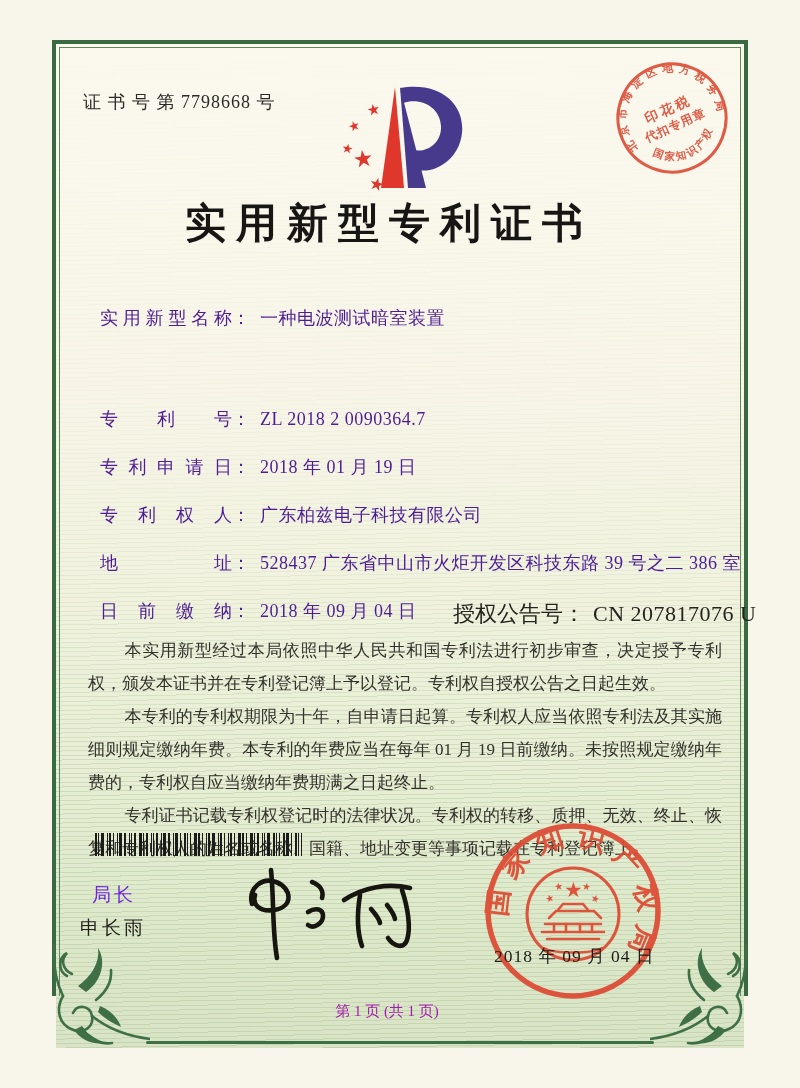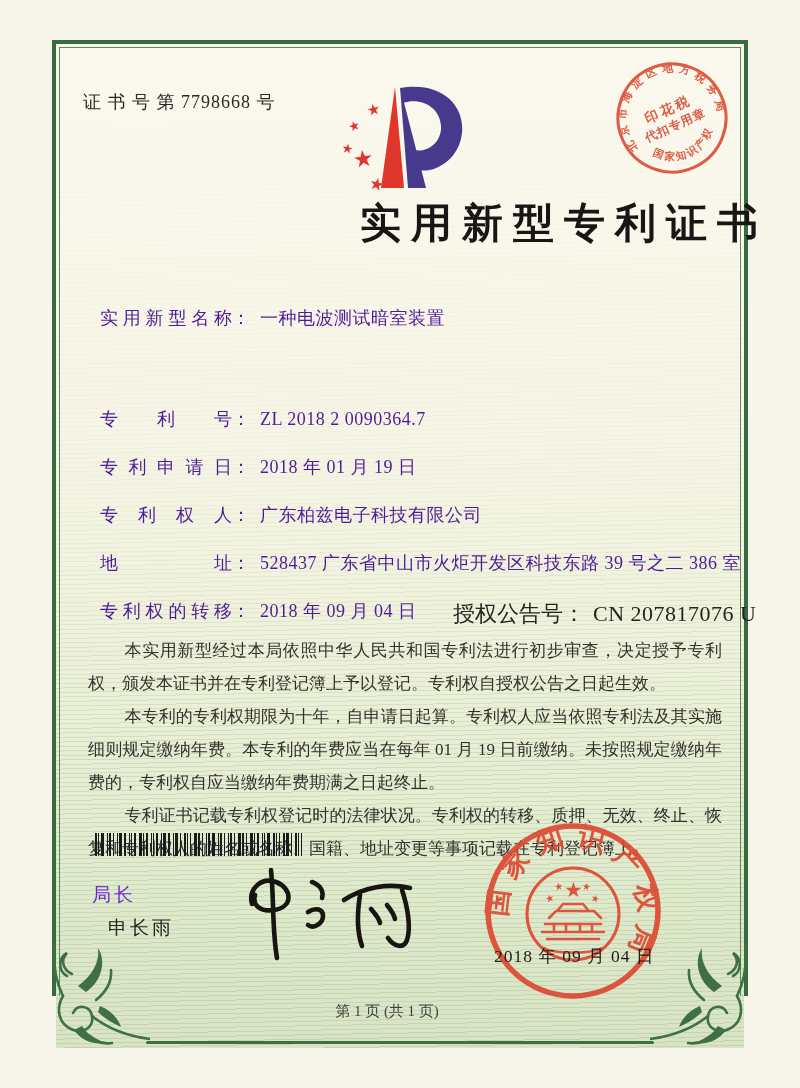--- a/index.html
+++ b/index.html
@@ -32,21 +32,21 @@
   }
   .bottom-line{position:absolute;left:146px;top:1041px;width:508px;height:3px;background:#3e6f45;border-radius:2px;}
   .ornament{position:absolute;width:102px;height:104px;}
   .ornament.left{left:48px;top:944px;}
   .ornament.right{left:650px;top:944px;transform:scaleX(-1);}
   
   .cert-no{position:absolute;left:83px;top:90px;font-size:18px;letter-spacing:1px;color:#2b2a26;}
   .logo{position:absolute;left:328px;top:84px;width:144px;height:118px;}
   .tax-stamp{position:absolute;left:612px;top:58px;width:120px;height:120px;opacity:.92;}
   .title{
-    position:absolute;left:0;top:196px;width:768px;text-align:right;
+    position:absolute;left:0;top:196px;width:768px;text-align:center;
     font-size:41px;font-weight:bold;letter-spacing:10px;text-indent:10px;color:#171614;
   }
   
   .field-row{position:absolute;left:100px;font-size:18px;white-space:nowrap;color:#4c1d95;}
   .flabel{display:inline-block;width:132px;text-align:justify;text-align-last:justify;vertical-align:bottom;}
   .colon{margin-right:10px;}
   .fvalue{letter-spacing:.5px;}
   .row1{top:306px;}.row2{top:357px;}.row3{top:407px;}.row4{top:455px;}
   .row5{top:503px;}.row6{top:551px;}.row7{top:599px;}
   .grant-no{position:absolute;left:453px;top:599px;font-size:22px;white-space:nowrap;}
@@ -54,25 +54,25 @@
   
   .body-text{
     position:absolute;left:88px;top:634px;width:634px;
     font-size:17px;line-height:33px;text-align:justify;color:#33312c;
   }
   .body-text p{margin:0;text-indent:2.15em;}
   
   .barcode{position:absolute;left:95px;top:833px;width:212px;height:23px;}
   .barcode svg{width:100%;height:100%;}
   .signer-title{position:absolute;left:92px;top:882px;font-size:19px;letter-spacing:3px;color:#6d28d9;}
-  .signer-name{position:absolute;left:108px;top:915px;font-size:19px;letter-spacing:3px;color:#22211d;}
+  .signer-name{position:absolute;left:80px;top:915px;font-size:19px;letter-spacing:3px;color:#22211d;}
   .signature{position:absolute;left:212px;top:848px;width:220px;height:118px;}
   .big-seal{position:absolute;left:482px;top:820px;width:182px;height:182px;opacity:.93;}
   .seal-date{position:absolute;left:494px;top:944px;font-size:17.5px;letter-spacing:1px;color:#1d1c18;}
-  .footer{position:absolute;left:57px;top:1002px;width:660px;text-align:center;font-size:15px;color:#404040;}
+  .footer{position:absolute;left:57px;top:1002px;width:660px;text-align:center;font-size:15px;color:#a21caf;}
 </style>
 </head>
 <body>
 
 <div class="page">
 
   <div class="inner-bg">
     <div class="guilloche"></div>
   </div>
 
@@ -156,21 +156,21 @@
   <div class="field-row row4">
     <span class="flabel">专利申请日</span><span class="colon">：</span><span class="fvalue">2018 年 01 月 19 日</span>
   </div>
   <div class="field-row row5">
     <span class="flabel">专利权人</span><span class="colon">：</span><span class="fvalue">广东柏兹电子科技有限公司</span>
   </div>
   <div class="field-row row6">
     <span class="flabel">地址</span><span class="colon">：</span><span class="fvalue">528437 广东省中山市火炬开发区科技东路 39 号之二 386 室</span>
   </div>
   <div class="field-row row7">
-    <span class="flabel">专利权的转移</span><span class="colon">：</span><span class="fvalue">2018 年 09 月 04 日</span>
+    <span class="flabel">日前缴纳</span><span class="colon">：</span><span class="fvalue">2018 年 09 月 04 日</span>
   </div>
   <div class="grant-no">
     <span class="gl"><span>授权公告号</span><span>：</span></span><span class="fvalue">CN 207817076 U</span>
   </div>
 
   <div class="body-text">
     <p>本实用新型经过本局依照中华人民共和国专利法进行初步审查，决定授予专利权，颁发本证书并在专利登记簿上予以登记。专利权自授权公告之日起生效。</p>
     <p>本专利的专利权期限为十年，自申请日起算。专利权人应当依照专利法及其实施细则规定缴纳年费。本专利的年费应当在每年 01 月 19 日前缴纳。未按照规定缴纳年费的，专利权自应当缴纳年费期满之日起终止。</p>
     <p>专利证书记载专利权登记时的法律状况。专利权的转移、质押、无效、终止、恢复和专利权人的姓名或名称、国籍、地址变更等事项记载在专利登记簿上。</p>
   </div>

